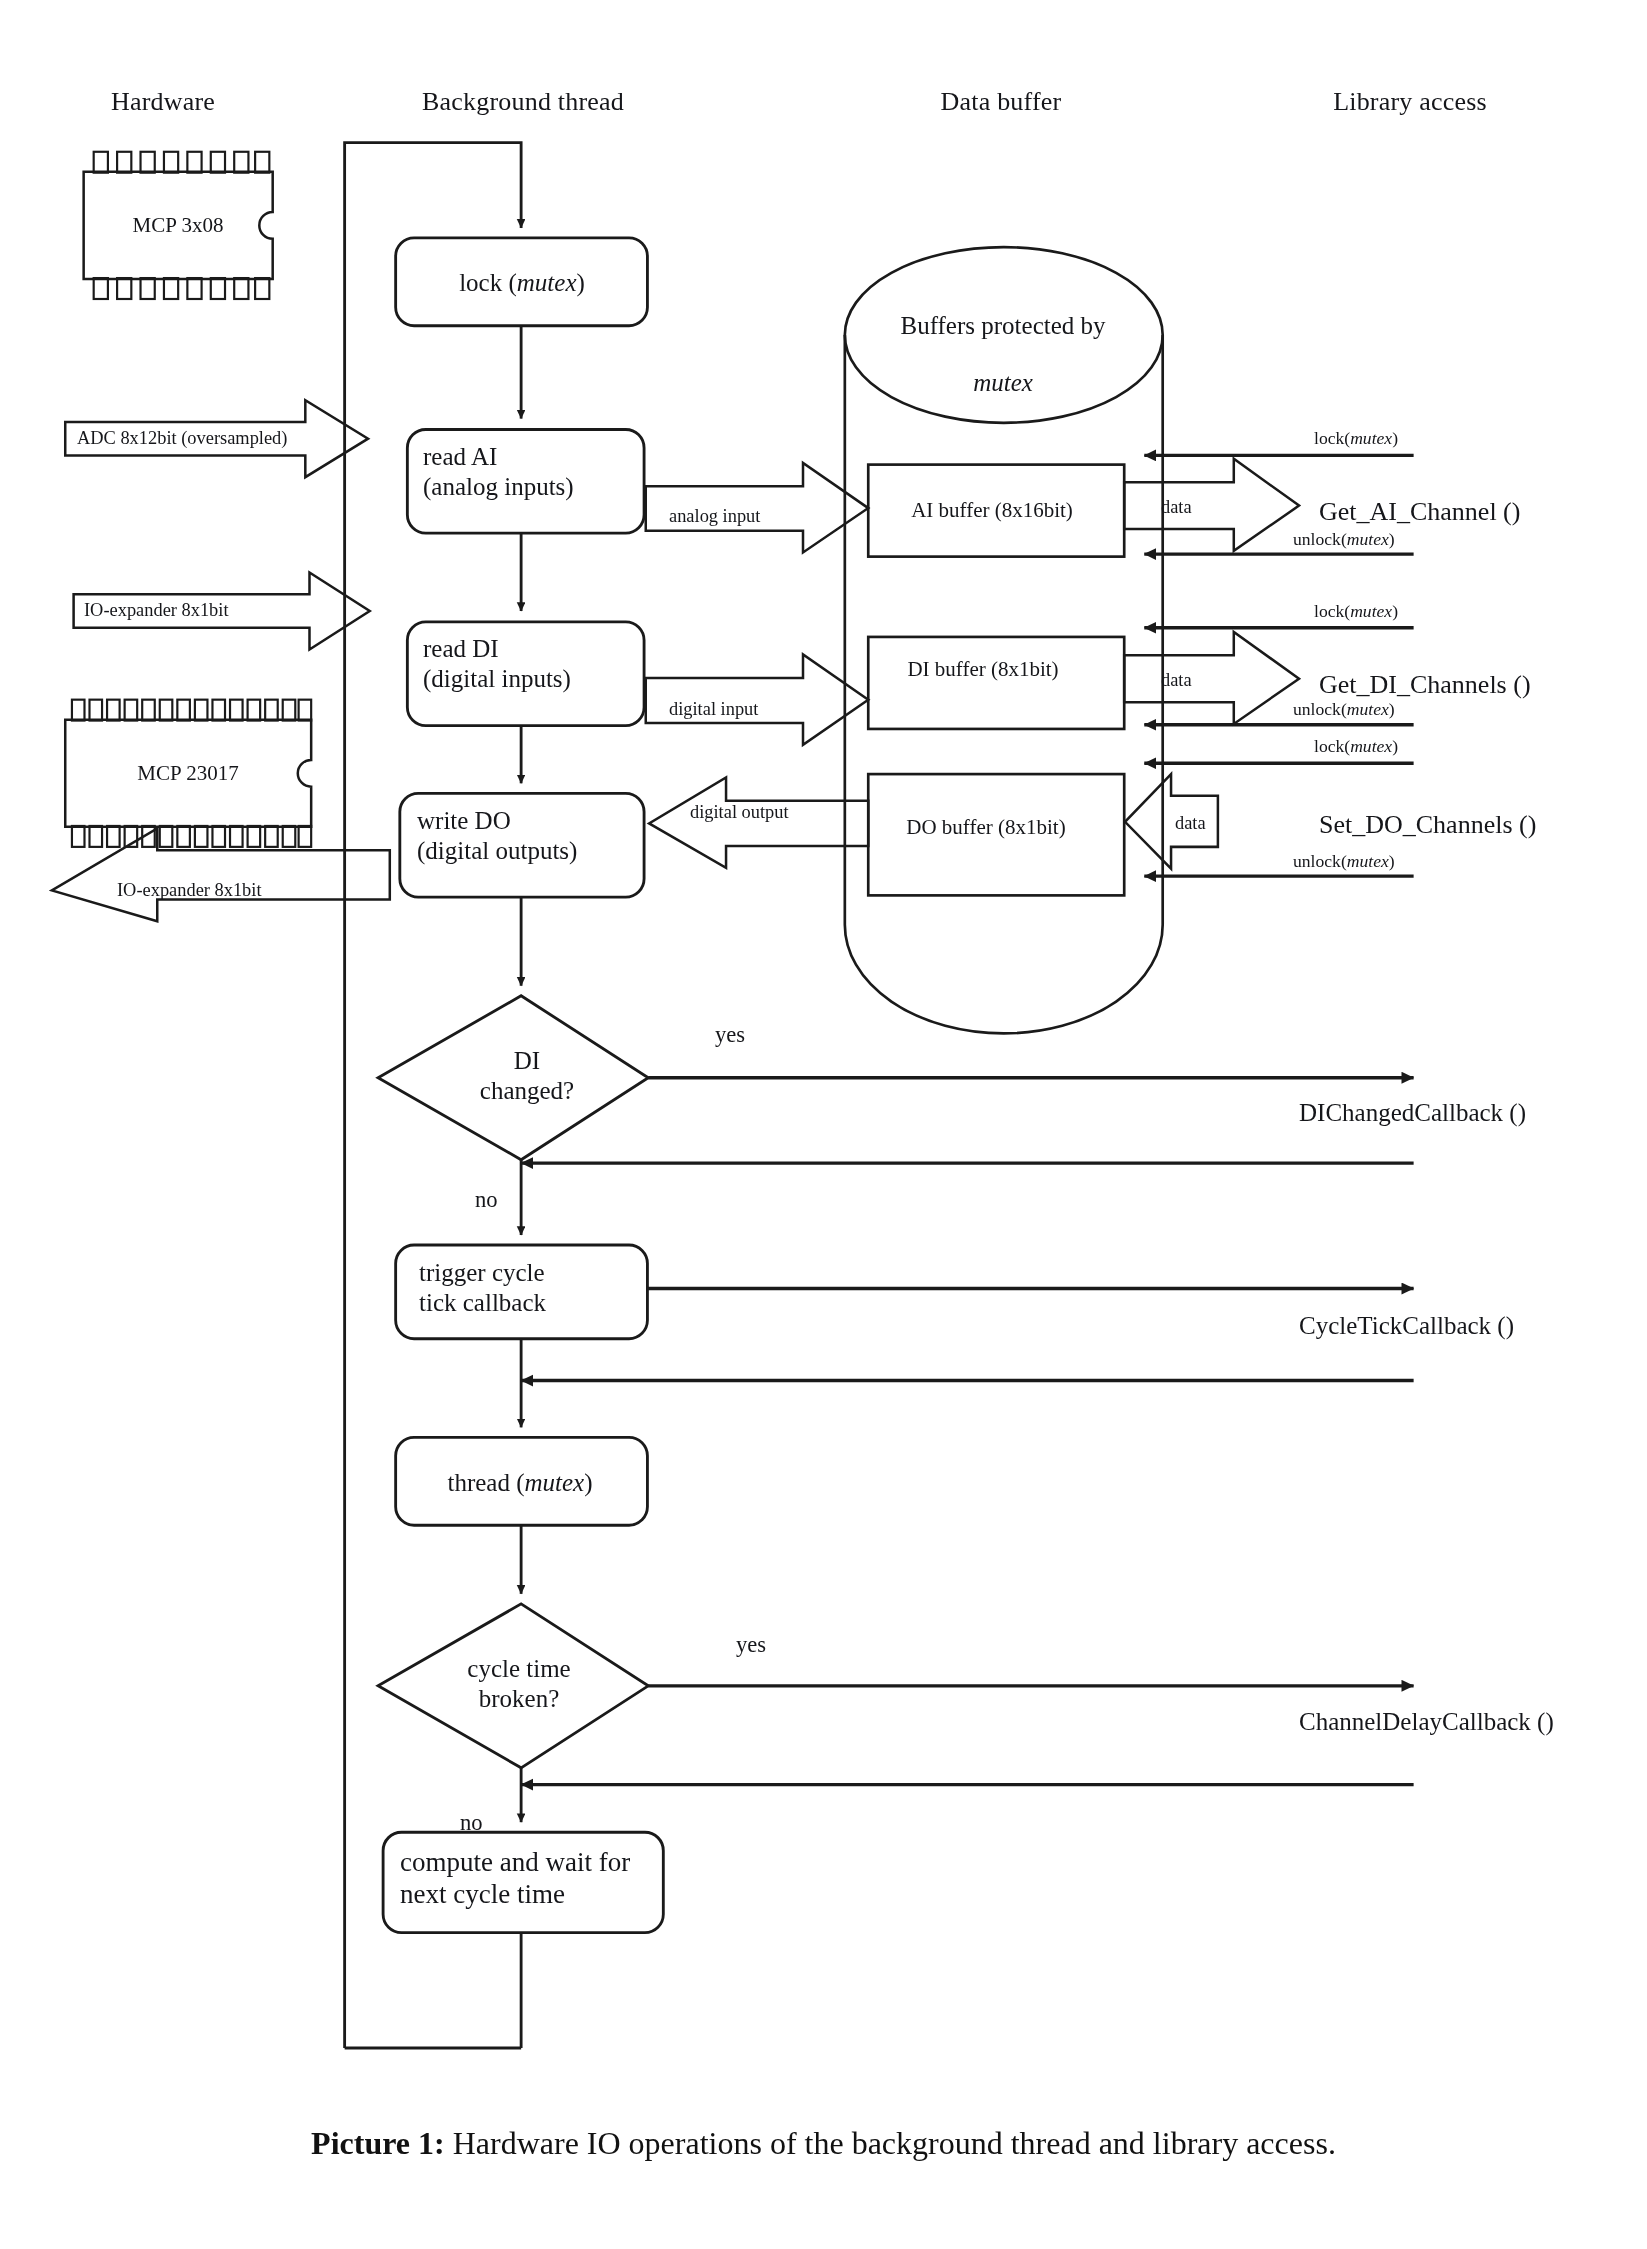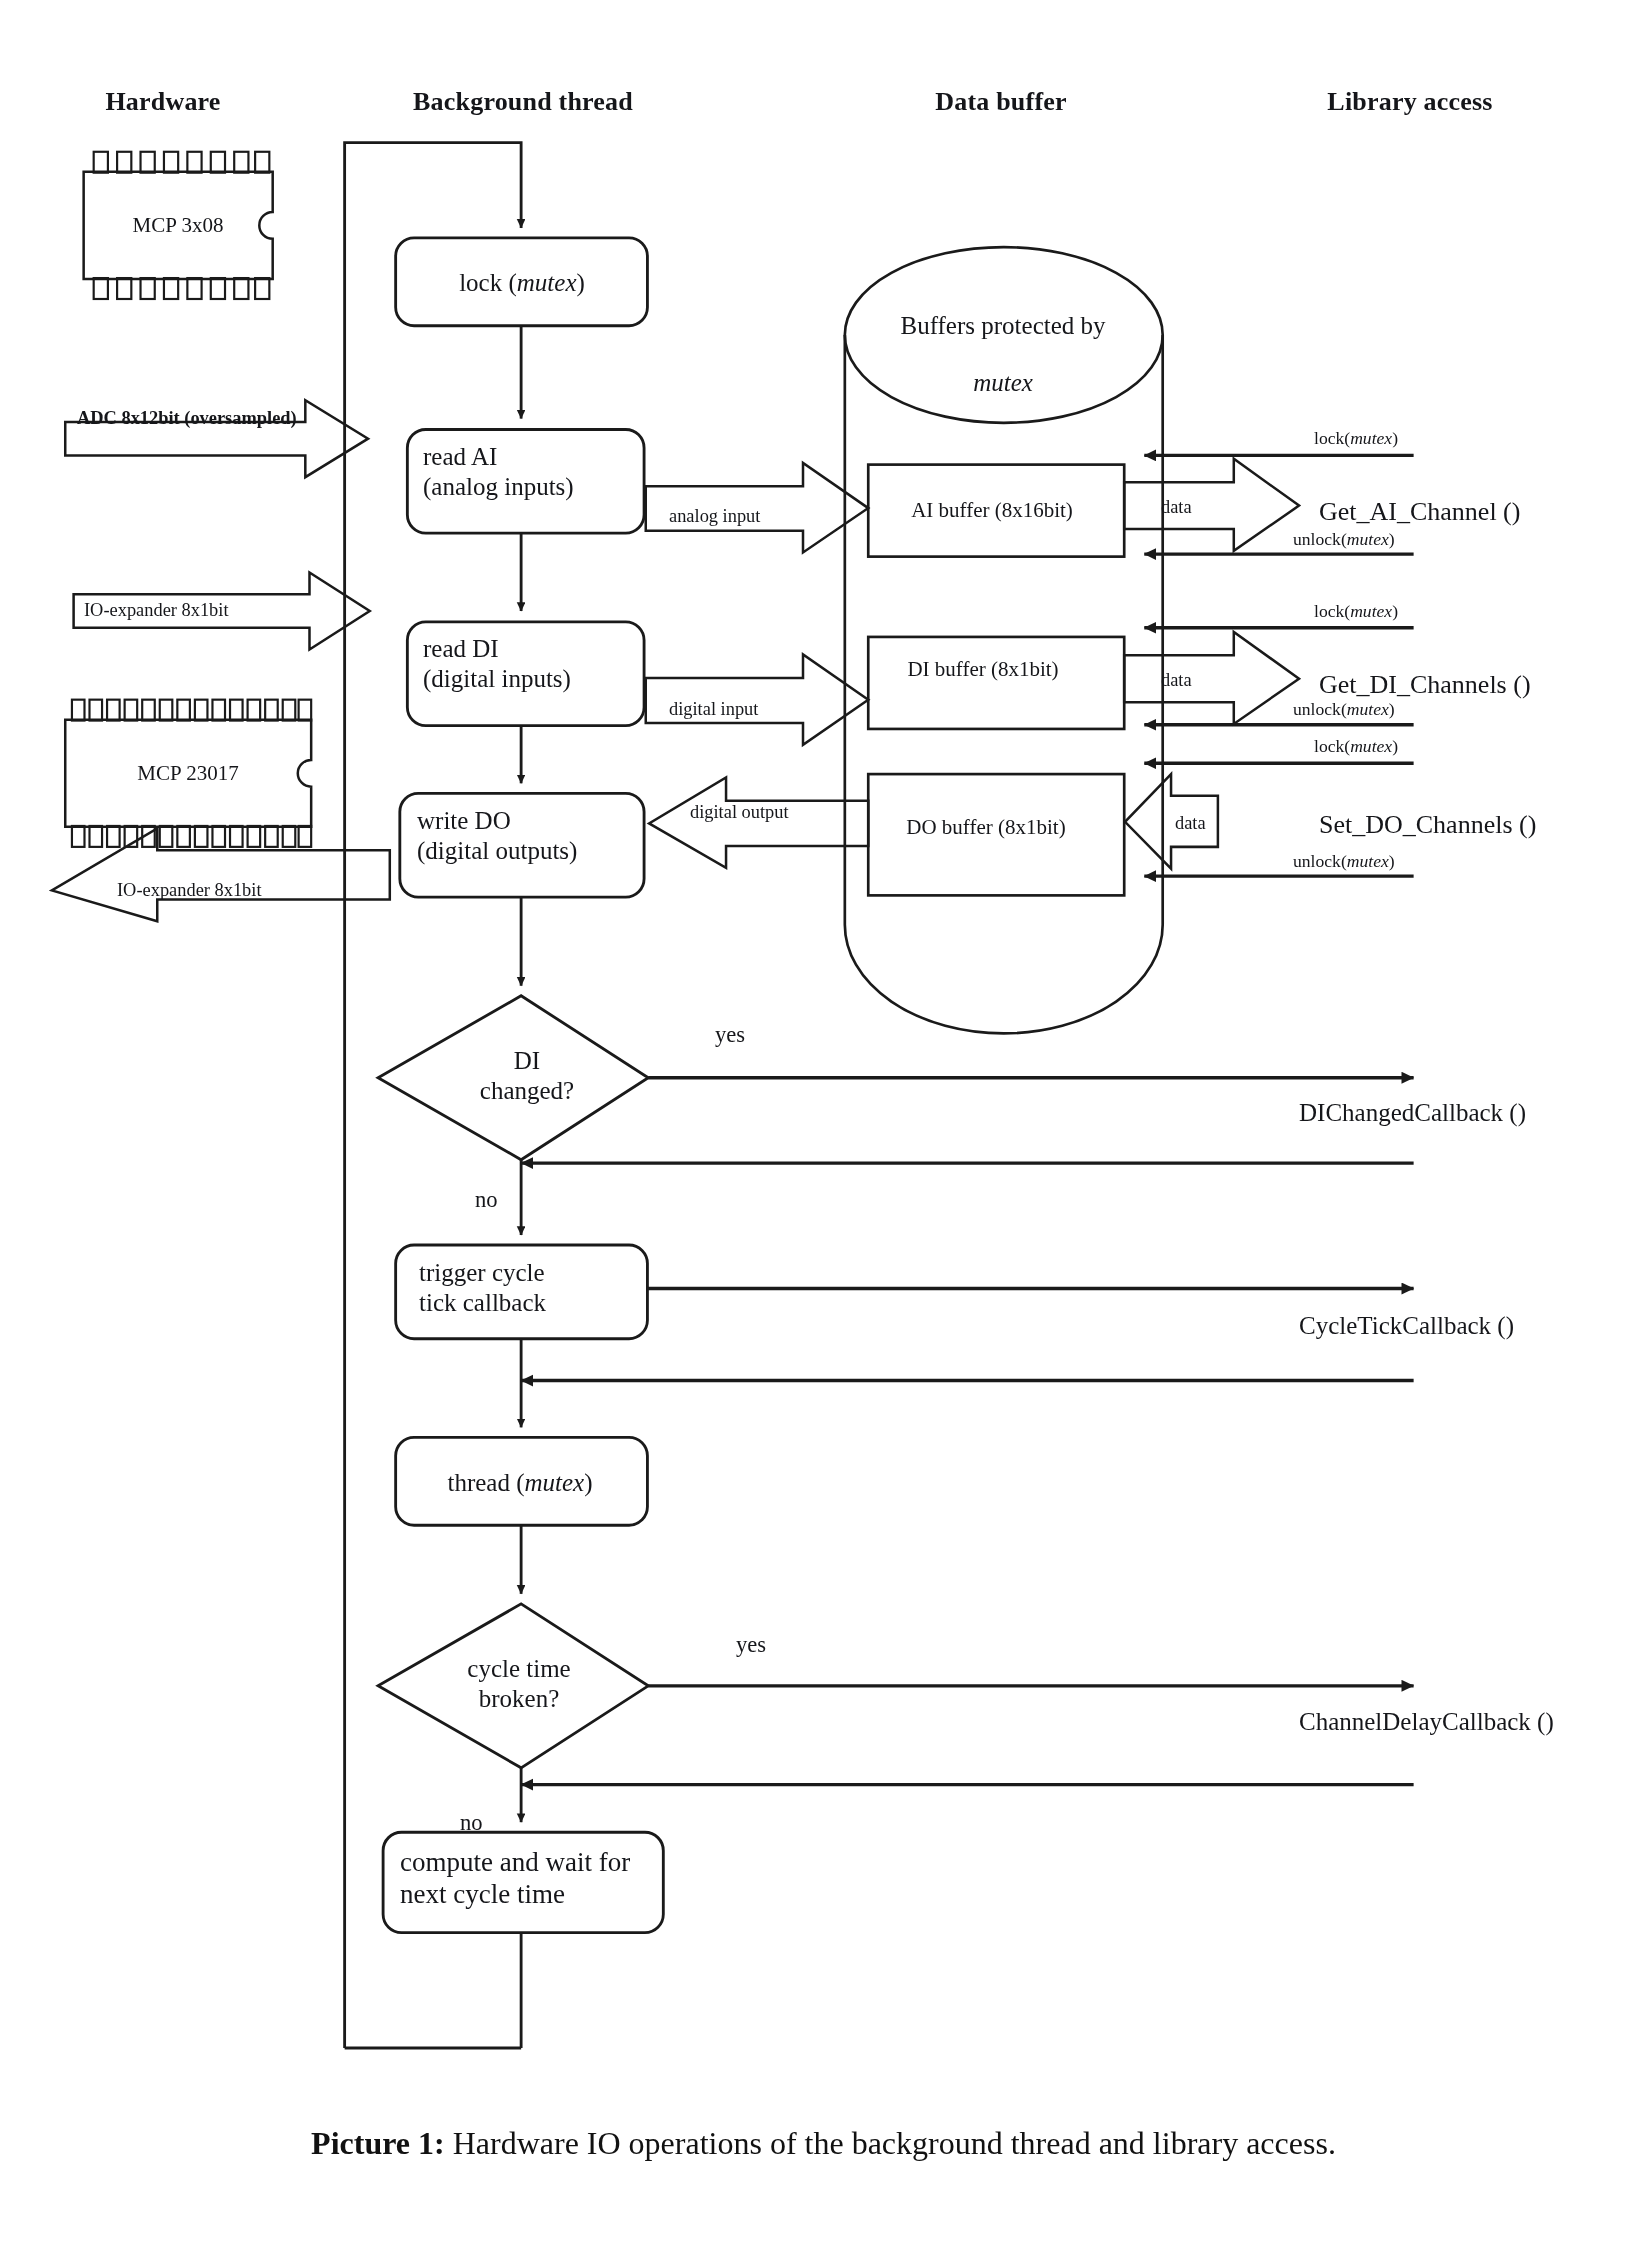--- a/index.html
+++ b/index.html
@@ -16,21 +16,21 @@
   #stage {
     position: absolute; inset: 0;
     width: 1647px; height: 2250px;
   }
   svg.diagram {
     position: absolute; left: 0; top: 0;
     width: 1647px; height: 2250px;
   }
   .col-head {
     position: absolute;
-    font-weight: bold;
+    font-weight: normal;
     font-size: 26px;
     letter-spacing: 0.2px;
     white-space: nowrap;
     transform: translateX(-50%);
     color: #15161a;
   }
   .lbl {
     position: absolute;
     white-space: nowrap;
     color: #15161a;
@@ -201,21 +201,21 @@
   </svg>
 
   <div class="col-head" style="left:163px; top:87px;">Hardware</div>
   <div class="col-head" style="left:523px; top:87px;">Background thread</div>
   <div class="col-head" style="left:1001px; top:87px;">Data buffer</div>
   <div class="col-head" style="left:1410px; top:87px;">Library access</div>
 
   <div class="lbl ctr chip-label" style="left:178px; top:225px;">MCP 3x08</div>
   <div class="lbl ctr chip-label" style="left:188px; top:773px;">MCP 23017</div>
 
-  <div class="lbl mini-left" style="left:77px; top:408px;font-weight:bold;">ADC 8x12bit (oversampled)</div>
+  <div class="lbl mini-left" style="left:77px; top:428px;">ADC 8x12bit (oversampled)</div>
   <div class="lbl mini-left" style="left:84px; top:600px;">IO-expander 8x1bit</div>
   <div class="lbl mini-left" style="left:117px; top:880px;">IO-expander 8x1bit</div>
 
   <div class="lbl ctr node-text" style="left:522px; top:283px;">
     <span>lock (</span><em class="mx">mutex</em><span>)</span>
   </div>
 
   <div class="lbl node-text" style="left:423px; top:442px;">
     <div>read AI</div>
     <div>(analog inputs)</div>

